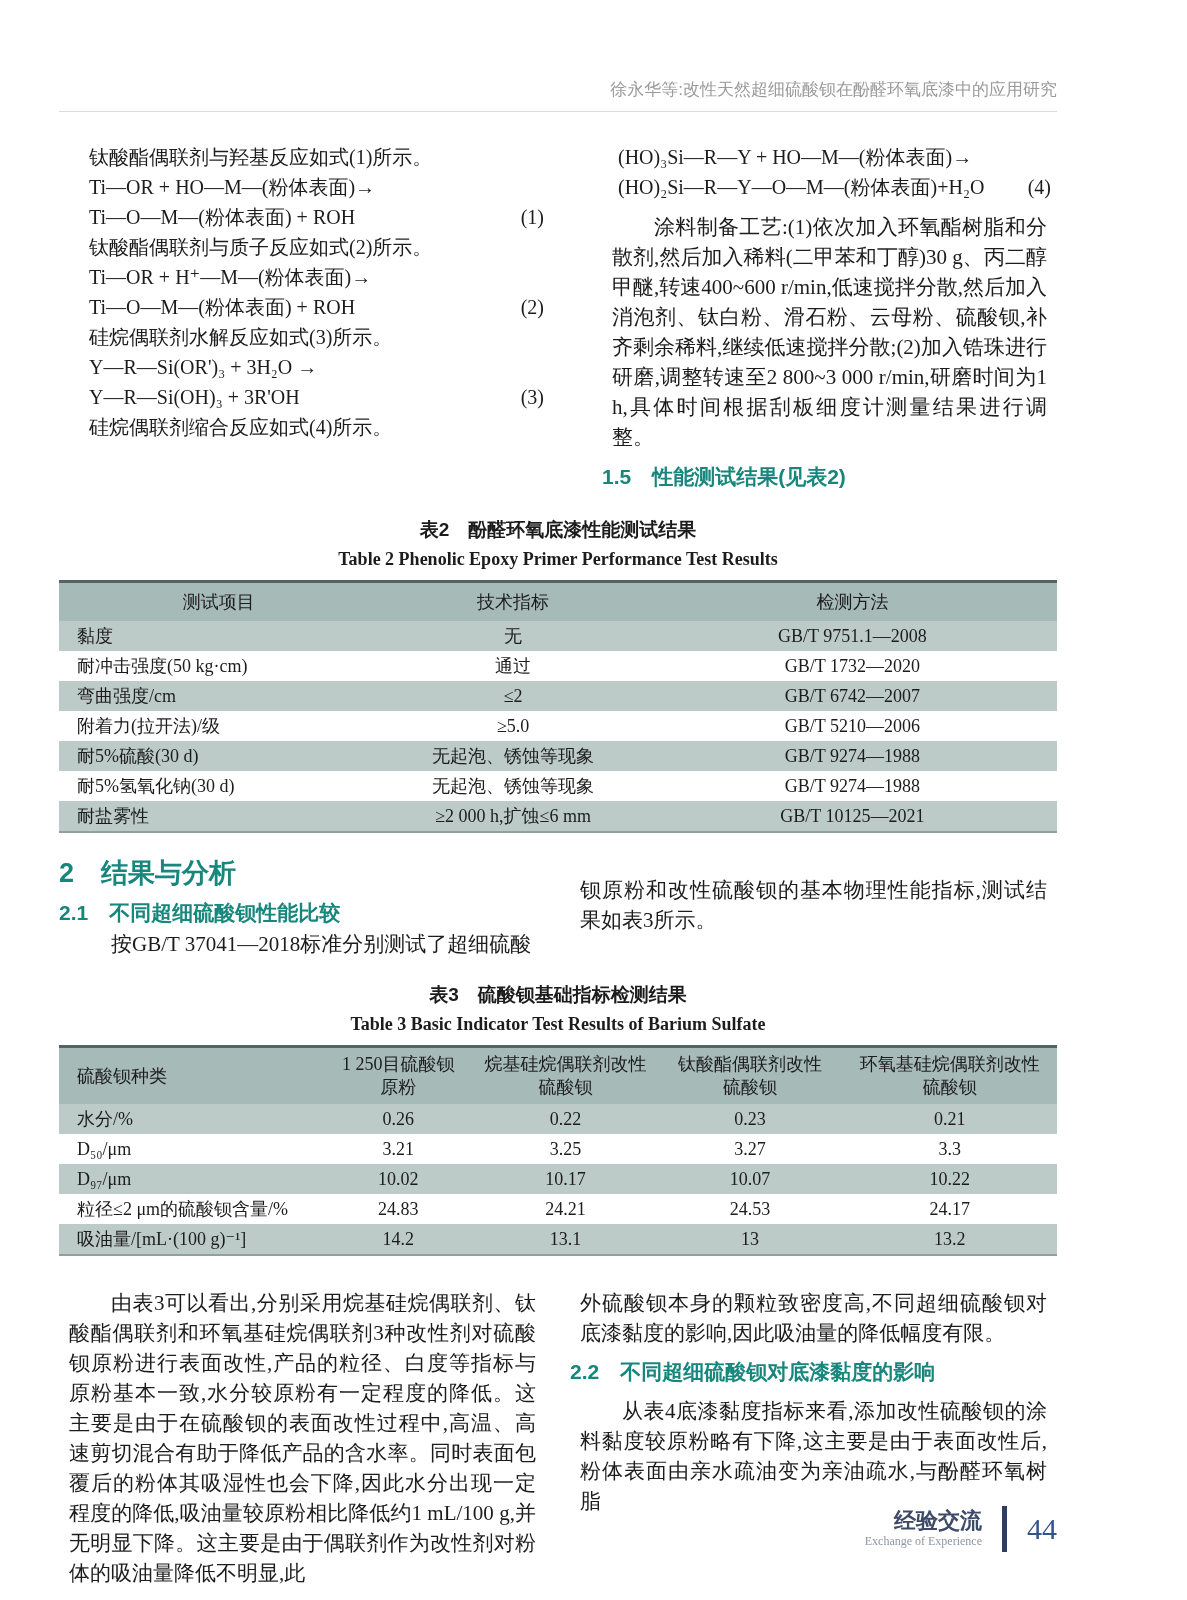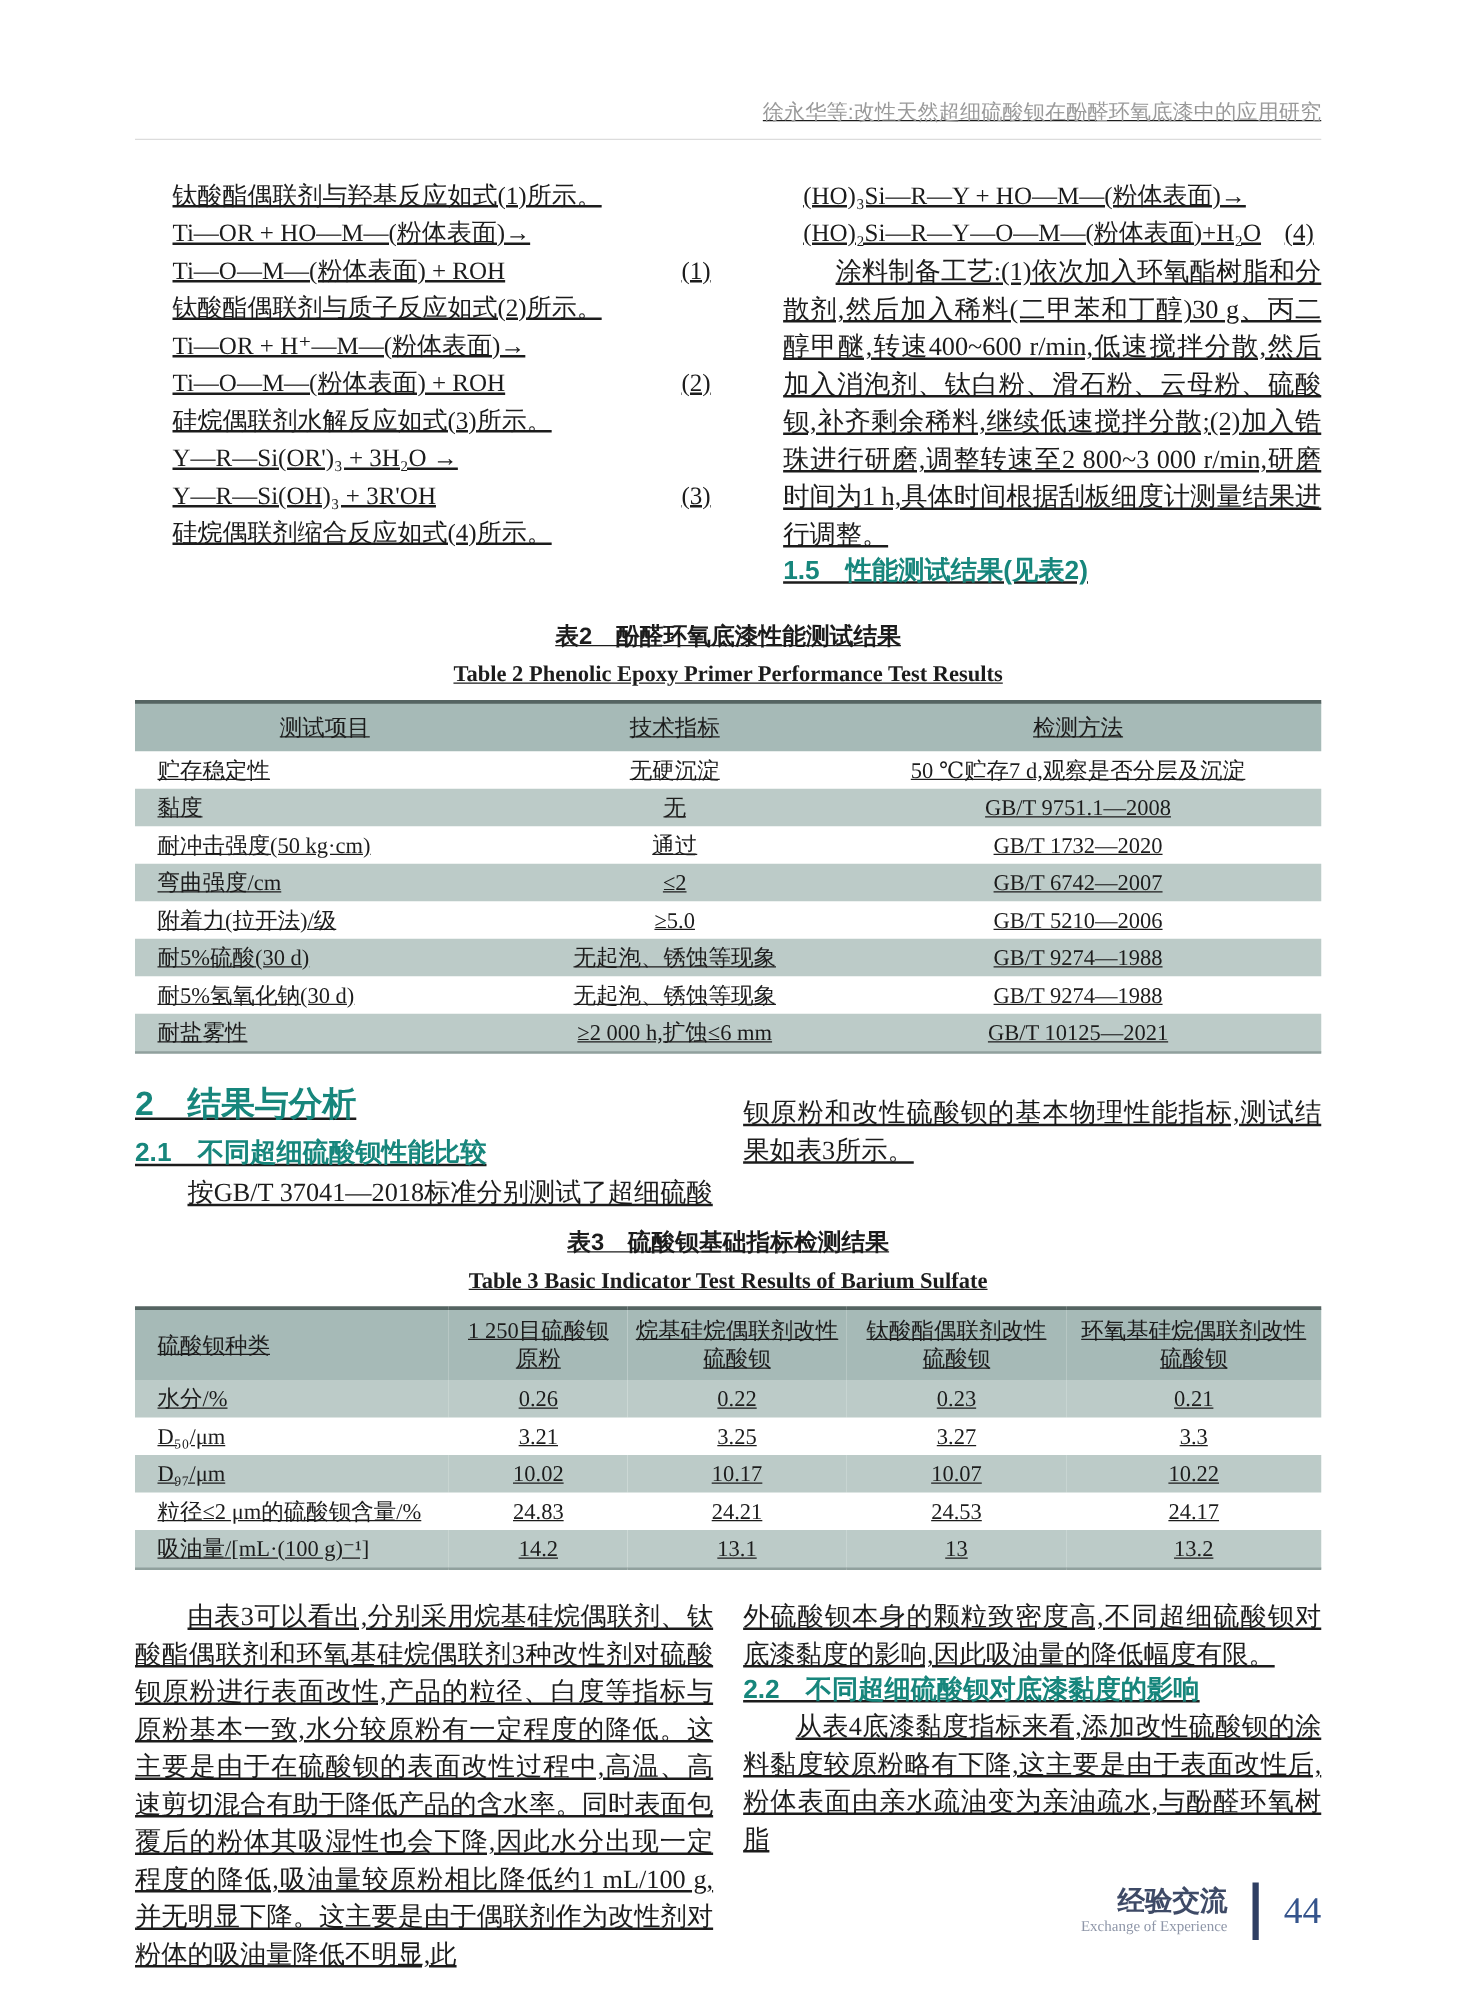--- a/index.html
+++ b/index.html
@@ -1,33 +1,33 @@
 <!DOCTYPE html>
 <html><head>
 <meta charset="utf-8">
 <style>
   html,body{margin:0;padding:0;background:#ffffff;}
   body{width:1187px;height:1600px;position:relative;font-family:"Liberation Serif","DejaVu Serif",serif;color:#1c1c1c;}
-  .page{box-sizing:border-box;width:1187px;height:1600px;padding:78px 130px 0 108px;position:relative;text-decoration:underline;}
+  .page{box-sizing:border-box;width:1187px;height:1600px;padding:78px 130px 0 59px;position:relative;}
 
   
   .running-head{font-family:"Liberation Sans","DejaVu Sans",sans-serif;font-size:17px;color:#9a9a9a;text-align:right;padding-bottom:10px;border-bottom:1px solid #dcdcdc;}
 
   
   .cols{display:flex;gap:24px;}
   .col{flex:1;min-width:0;font-size:21px;line-height:30px;text-align:justify;}
   .top-cols{margin-top:30px;}
 
   
   .eq-block-left{padding-left:30px;padding-right:34px;}
   .eq-block-right{padding-left:16px;padding-right:6px;}
   .eq-line{display:flex;justify-content:space-between;white-space:nowrap;font-size:20px;}
   .eq-num{margin-left:12px;}
 
-  .para{margin:0;}
+  .para{margin:10px;}
   .indent{text-indent:2em;}
 
   .h-sub{font-family:"Liberation Sans","DejaVu Sans",sans-serif;font-weight:bold;color:#17867c;font-size:21px;line-height:30px;}
 
   
   .tbl-block{margin-top:26px;}
   .tbl-title-zh{text-align:center;font-family:"Liberation Sans","DejaVu Sans",sans-serif;font-weight:bold;font-size:19px;line-height:24px;}
   .tbl-title-en{text-align:center;font-weight:bold;font-size:18px;line-height:22px;margin-top:6px;}
   table.tbl{width:100%;border-collapse:collapse;margin-top:10px;font-size:18px;border-top:3px solid #556462;border-bottom:2px solid #90a09d;}
   table.tbl th{background:#a6bab7;font-weight:normal;height:34px;text-align:center;padding:2px 4px;}
@@ -127,25 +127,20 @@
     <div class="tbl-title-en">Table 2   Phenolic Epoxy Primer Performance Test Results</div>
     <table class="tbl">
       <thead>
         <tr>
           <th class="t2c1">测试项目</th>
           <th class="t2c2">技术指标</th>
           <th class="t2c3">检测方法</th>
         </tr>
       </thead>
       <tbody>
-        <tr>
-            <td class="c1">贮存稳定性</td>
-            <td>无硬沉淀</td>
-            <td>50 ℃贮存7 d,观察是否分层及沉淀</td>
-          </tr>
         <tr class="shaded">
             <td class="c1">黏度</td>
             <td>无</td>
             <td>GB/T 9751.1—2008</td>
           </tr>
         <tr>
             <td class="c1">耐冲击强度(50 kg·cm)</td>
             <td>通过</td>
             <td>GB/T 1732—2020</td>
           </tr>

